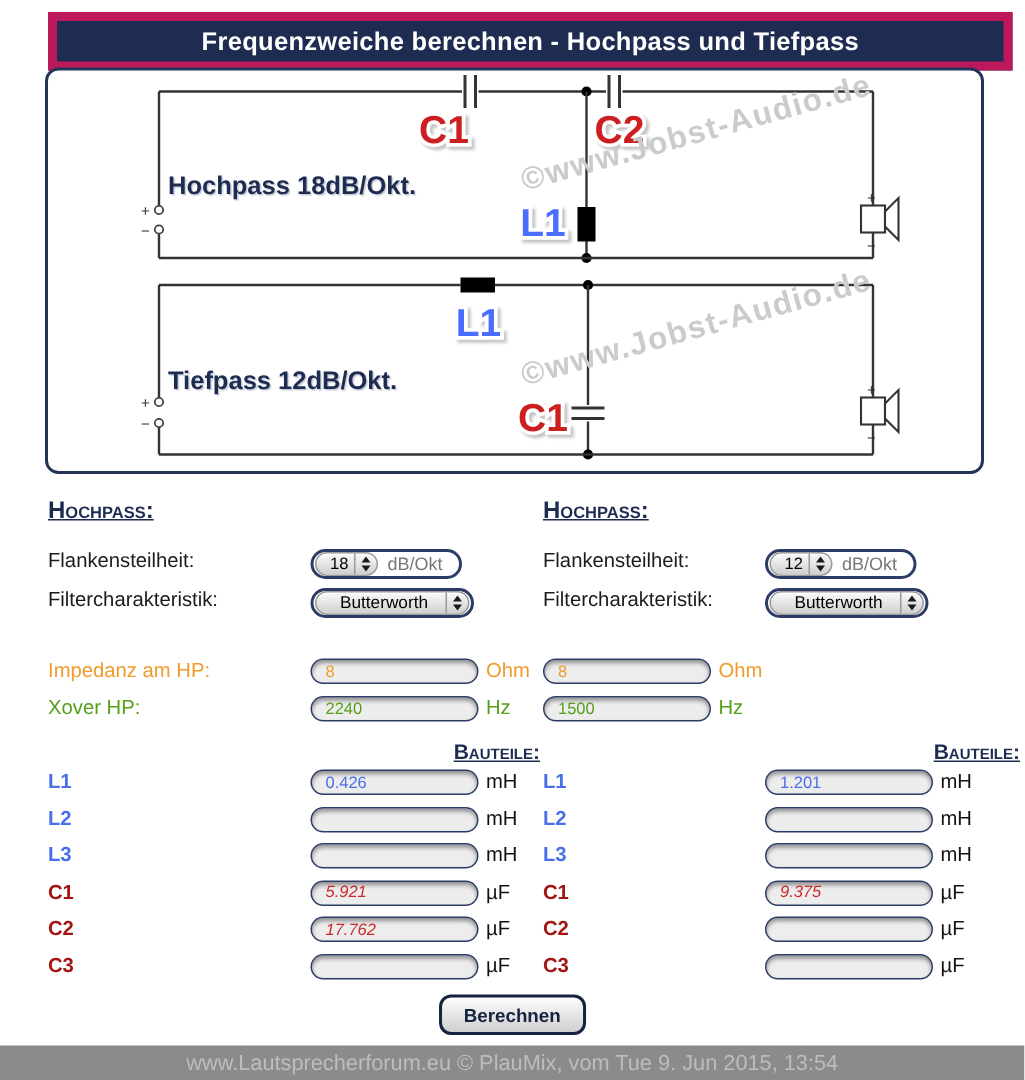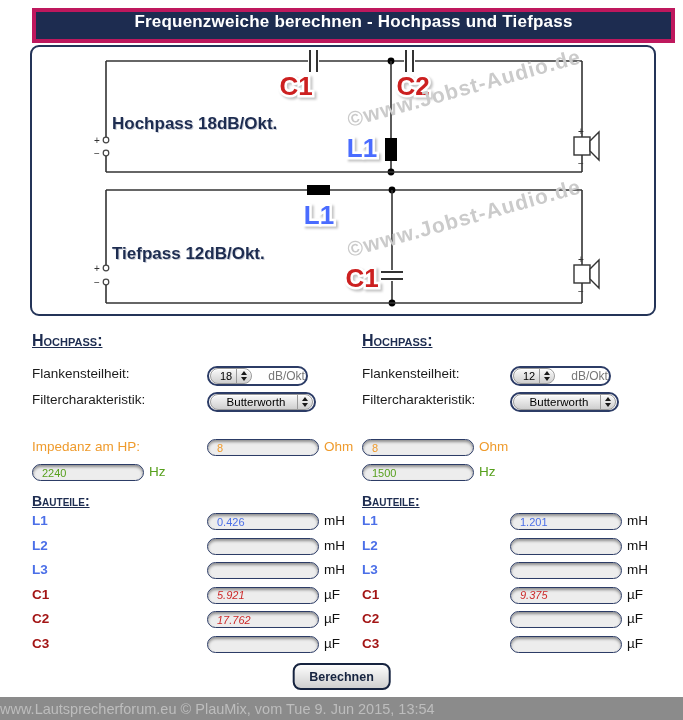--- a/index.html
+++ b/index.html
@@ -3,22 +3,22 @@
 <meta charset="utf-8">
 <style>
   html,body{margin:0;padding:0;}
   body{
     width:683px;height:720px;position:relative;background:#ffffff;
     font-family:"Liberation Sans", sans-serif;overflow:hidden;
   }
   
   .titlebar{
     position:absolute;left:8px;right:8px;top:8px;height:27px;
-    background:#1d2c50;border:4px solid #be185d;
-    display:flex;align-items:flex-start;justify-content:center;margin-left:24px;
+    background:#1d2c50;border:6px solid #be185d;
+    display:flex;align-items:center;justify-content:center;margin-left:24px;
   }
   .titlebar .title{color:#ffffff;font-size:17px;font-weight:bold;letter-spacing:.2px;}
   
   .circuit-panel{
     position:absolute;left:30px;top:45px;width:626px;height:271px;
     border:2px solid #243458;border-radius:9px;background:#ffffff;box-sizing:border-box;
   }
   .circuit-panel svg{display:block;}
   .wire{stroke:#333;stroke-width:1.6;fill:none;}
   .plate{stroke:#333;stroke-width:2;fill:none;}
@@ -47,42 +47,42 @@
   .lbl{font-size:13.5px;color:#1b1b1b;}
   .col-left .lbl{width:175px;}
   .col-right .lbl{width:148px;}
   .lbl-orange{color:#ef9b2d;}
   .lbl-green{color:#57a01d;}
   .lbl-blue{color:#4b6fe8;font-weight:bold;}
   .lbl-red{color:#a31515;font-weight:bold;}
   .spacer{height:21px;}
   .bauteile-heading{
     font-variant:small-caps;font-weight:bold;font-size:14px;color:#1d2c50;
-    text-decoration:underline;height:18px;margin:4px 0 2px;
+    text-decoration:underline;height:18px;margin:4px 0 2px;text-align:right;
   }
   
   .slope-widget,.filter-widget{
     display:inline-flex;align-items:center;height:20px;box-sizing:border-box;
     border:2px solid #2c3c66;border-radius:12px;background:#fff;padding:0 5px 0 1px;
   }
   .slope-widget{width:101px;}
   .filter-widget{width:109px;padding:0 1px;}
   .mini-select{
     display:inline-flex;align-items:center;height:14px;border-radius:8px;
     background:linear-gradient(#fafafa,#cfcfcf);border:1px solid #9b9b9b;
     box-shadow:inset 0 1px 0 #fff;
   }
   .mini-select .val{font-size:11px;color:#000;padding:0 4px 0 9px;}
   .filter-widget .mini-select{flex:1;}
   .filter-widget .val{flex:1;text-align:center;padding:0 2px 0 6px;font-size:11.5px;}
   .vdiv{width:1px;align-self:stretch;background:#999;}
   .arrows{display:flex;flex-direction:column;align-items:center;gap:2px;padding:0 4px;}
   .tri-up{width:0;height:0;border-left:3.5px solid transparent;border-right:3.5px solid transparent;border-bottom:4px solid #1a1a1a;}
   .tri-down{width:0;height:0;border-left:3.5px solid transparent;border-right:3.5px solid transparent;border-top:4px solid #1a1a1a;}
-  .unit-grey{font-size:12px;color:#777;margin-left:16px;}
+  .unit-grey{font-size:12px;color:#777;margin-left:6px;}
   .pill-input{
     width:112px;height:17px;box-sizing:border-box;border:1.5px solid #2c3c66;border-radius:10px;
     background:#ededed;box-shadow:inset 0 2px 3px rgba(0,0,0,.4);
     font-family:"Liberation Sans",sans-serif;font-size:11px;padding:0 9px;outline:none;
   }
   .v-orange{color:#ef9b2d;}
   .v-green{color:#57a01d;}
   .v-blue{color:#4b6fe8;}
   .v-red{color:#cc2a2a;font-style:italic;}
   .unit{font-size:13.5px;margin-left:5px;color:#111;}
@@ -91,21 +91,21 @@
   
   .calc-button{
     position:absolute;top:663px;left:50%;transform:translateX(-50%);
     height:27px;padding:0 15px;border:2.5px solid #16233f;border-radius:8px;
     background:linear-gradient(#fdfdfd,#cfcfcf);
     font-family:"Liberation Sans",sans-serif;font-size:12.5px;font-weight:bold;color:#16233f;
     cursor:pointer;
   }
   .footer{
     position:absolute;left:0;bottom:0;width:683px;height:23px;background:#8b8b8b;
-    display:flex;align-items:center;
+    display:flex;align-items:center;justify-content:center;
   }
   .footer span{color:#bdbdbd;font-size:14.5px;}
 </style>
 </head>
 <body>
 
 <div class="titlebar">
   <span class="title">Frequenzweiche berechnen - Hochpass und Tiefpass</span>
 </div>
 
@@ -210,20 +210,21 @@
 
   <div class="spacer"></div>
 
   <div class="row row-io">
     <span class="lbl lbl-orange">Impedanz am HP:</span>
     <input class="pill-input v-orange" value="8" style="">
     <span class="unit unit-orange">Ohm</span>
   </div>
 
   <div class="row row-io">
+    <span class="lbl lbl-green">Xover HP:</span>
     <input class="pill-input v-green" value="2240" style="">
     <span class="unit unit-green">Hz</span>
   </div>
 
   <div class="bauteile-heading">Bauteile:</div>
 
   <div class="row comp-row">
     <span class="lbl lbl-blue">L1</span>
     <input class="pill-input v-blue" value="0.426" style="">
     <span class="unit">mH</span>

